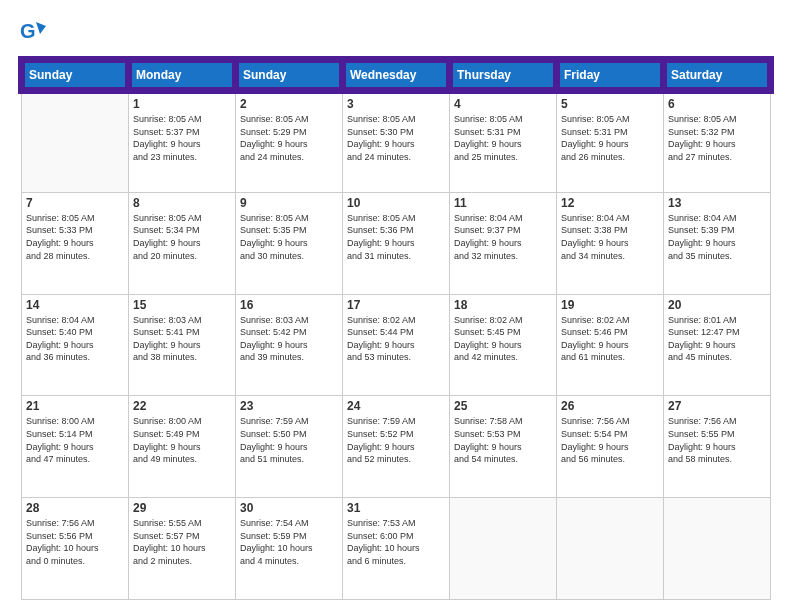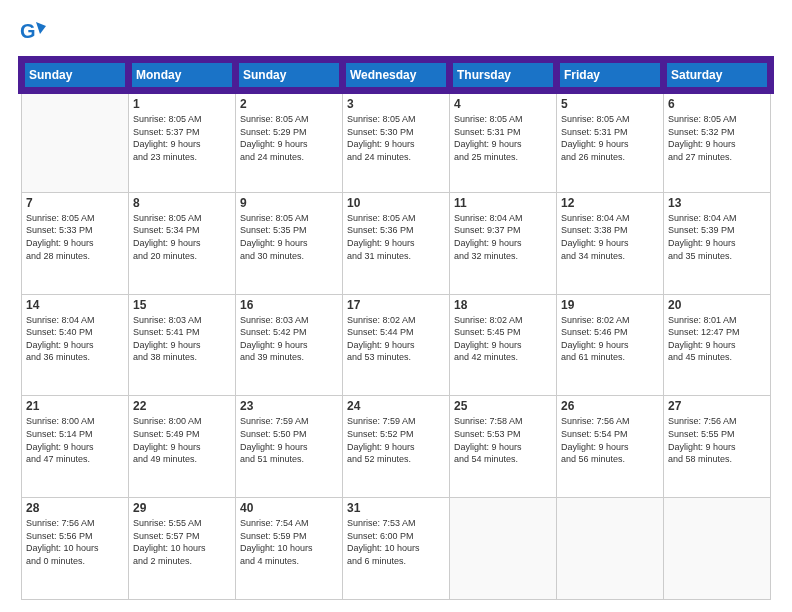--- a/index.html
+++ b/index.html
@@ -334,21 +334,21 @@
             <div class="day-info">and 0 minutes.</div>
           </td>
           <td>
             <span class="day-number">29</span>
             <div class="day-info">Sunrise: 5:55 AM</div>
             <div class="day-info">Sunset: 5:57 PM</div>
             <div class="day-info">Daylight: 10 hours</div>
             <div class="day-info">and 2 minutes.</div>
           </td>
           <td>
-            <span class="day-number">40</span>
+            <span class="day-number">30</span>
             <div class="day-info">Sunrise: 7:54 AM</div>
             <div class="day-info">Sunset: 5:59 PM</div>
             <div class="day-info">Daylight: 10 hours</div>
             <div class="day-info">and 4 minutes.</div>
           </td>
           <td>
             <span class="day-number">31</span>
             <div class="day-info">Sunrise: 7:53 AM</div>
             <div class="day-info">Sunset: 6:00 PM</div>
             <div class="day-info">Daylight: 10 hours</div>

